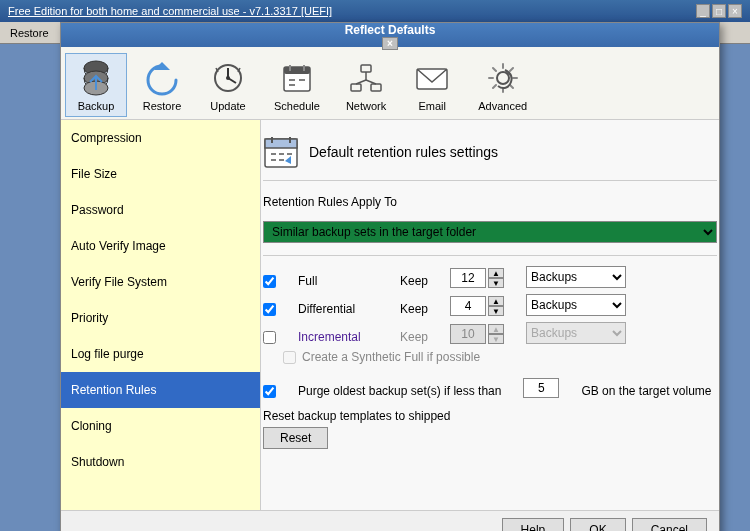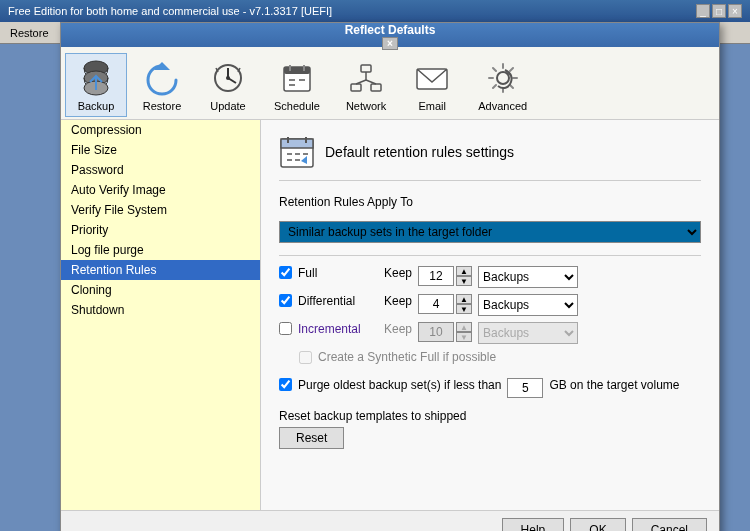--- a/index.html
+++ b/index.html
@@ -13,21 +13,21 @@
     }
     .app-bar {
       background: linear-gradient(to bottom, #3c6ea5, #2a5490);
       color: white;
       height: 22px;
       display: flex;
       align-items: center;
       padding: 0 8px;
       font-size: 11px;
     }
-    .app-bar-title { flex: 1; }
+    .app-bar-title { flex: 1; text-decoration: underline; }
     .app-bar-buttons { display: flex; gap: 2px; }
     .app-bar-btn {
       width: 14px; height: 14px;
       background: #c0c0c0;
       border: 1px solid #888;
       font-size: 10px;
       display: flex; align-items: center; justify-content: center;
       cursor: pointer;
     }
     .toolbar-outer {
@@ -101,32 +101,32 @@
       display: flex;
       height: 390px;
     }
     .sidebar {
       width: 200px;
       background: #ffffcc;
       border-right: 1px solid #ccc;
       overflow-y: auto;
     }
     .sidebar-item {
-      padding: 3px 10px;
+      padding: 11px 10px;
       cursor: pointer;
       font-size: 12px;
       color: #000;
     }
     .sidebar-item.selected {
       background: #316ac5;
       color: white;
     }
     .main-panel {
       flex: 1;
-      padding: 14px 18px;
+      padding: 14px 2px;
       background: #f8f8f8;
       overflow-y: auto;
     }
     .section-header {
       display: flex;
       align-items: center;
       gap: 10px;
       margin-bottom: 14px;
       border-bottom: 1px solid #ccc;
       padding-bottom: 10px;
@@ -135,28 +135,28 @@
       width: 36px; height: 36px;
       flex-shrink: 0;
     }
     .section-title { font-size: 14px; font-weight: normal; color: #000; }
     .form-group { margin-bottom: 12px; }
     .form-label { font-size: 12px; color: #000000; margin-bottom: 12px; display: block; }
     .select-full {
       width: 100%;
       height: 22px;
       border: 1px solid #888;
-      background: #0369a1;
+      background: #15803d;
       font-size: 12px;
       padding: 0 4px;
     }
     .checkbox-row {
       display: flex;
-      align-items: flex-start;
-      gap: 6px;
+      align-items: flex-end;
+      gap: 22px;
       margin-bottom: 6px;
     }
     .checkbox-row input[type=checkbox] { margin: 0; }
     .keep-label { font-size: 12px; color: #000; }
     .spinner-group {
       display: flex;
       align-items: center;
       gap: 2px;
     }
     .spinner-input {

